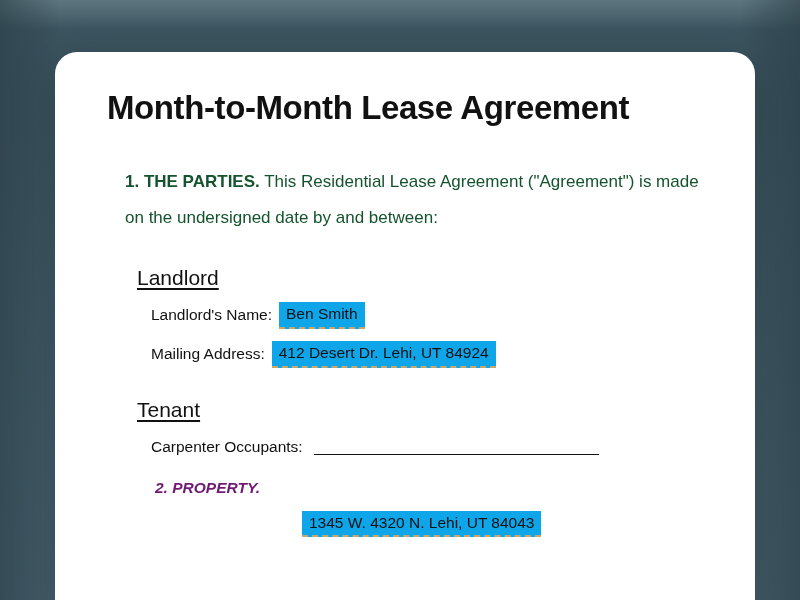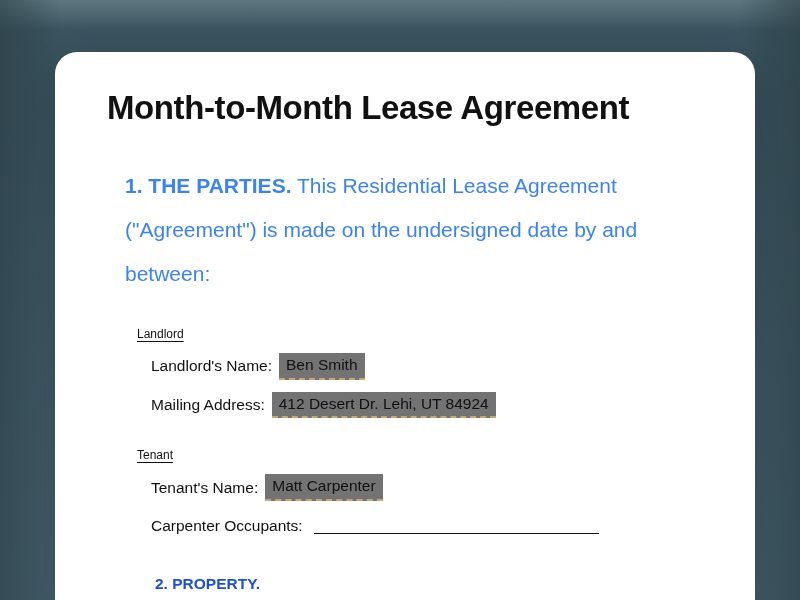--- a/index.html
+++ b/index.html
@@ -71,78 +71,79 @@
   .title-line2 {
     font-size: 33px;
     font-weight: bold;
     color: #111111;
     letter-spacing: -0.4px;
     margin: 0 0 38px 0;
     line-height: 1.1;
   }
 
   .clause {
-    font-size: 21px;
-    color: #3b82f6;
+    font-size: 17px;
+    color: #14532d;
     line-height: 2.1;
     margin: 0 0 6px 0;
     padding-left: 18px;
   }
   .clause .lead {
     font-weight: bold;
   }
 
   .party-block {
     margin-top: 30px;
     padding-left: 30px;
   }
   .party-heading {
-    font-size: 12px;
+    font-size: 21px;
     color: #111111;
     text-decoration: underline;
     text-underline-offset: 3px;
     margin: 0 0 8px 0;
   }
   .field-row {
     display: flex;
     align-items: center;
     font-size: 15.5px;
     color: #111111;
     margin: 12px 0 9px 0;
     padding-left: 14px;
     min-height: 26px;
   }
   .field-label {
     white-space: nowrap;
     margin-right: 7px;
   }
   .filled {
     display: inline-block;
-    background: #737373;
+    background: #0ea5e9;
     border-bottom: 2px dashed #c9a66b;
     padding: 2px 7px 2px 7px;
     font-size: 15.5px;
     color: #111111;
     line-height: 1.35;
   }
   .blank-line {
     display: inline-block;
     flex: 0 0 auto;
     width: 285px;
     border-bottom: 1.6px solid #111111;
     height: 15px;
     margin-left: 4px;
   }
 
   .section-two {
-    margin-top: 36px;
+    margin-top: 19px;
     padding-left: 48px;
     font-size: 15.5px;
     font-weight: bold;
-    color: #1d4ed8;
+    color: #701a75;
+    font-style: italic;
   }
   .section-two-value {
     margin-top: 14px;
     padding-left: 195px;
   }
 </style>
 </head>
 <body>
 
 <div class="backdrop"></div>
@@ -165,24 +166,20 @@
 
       <div class="field-row">
         <span class="field-label">Mailing Address:</span>
         <span class="filled">412 Desert Dr. Lehi, UT 84924</span>
       </div>
     </div>
 
     <div class="party-block">
       <div class="party-heading">Tenant</div>
 
-      <div class="field-row">
-        <span class="field-label">Tenant's Name:</span>
-        <span class="filled">Matt Carpenter</span>
-      </div>
 
       <div class="field-row">
         <span class="field-label">Carpenter Occupants:</span>
         <span class="blank-line"></span>
       </div>
     </div>
 
     <div class="section-two">2. PROPERTY.</div>
     <div class="section-two-value">
       <span class="filled">1345 W. 4320 N. Lehi, UT 84043</span>

